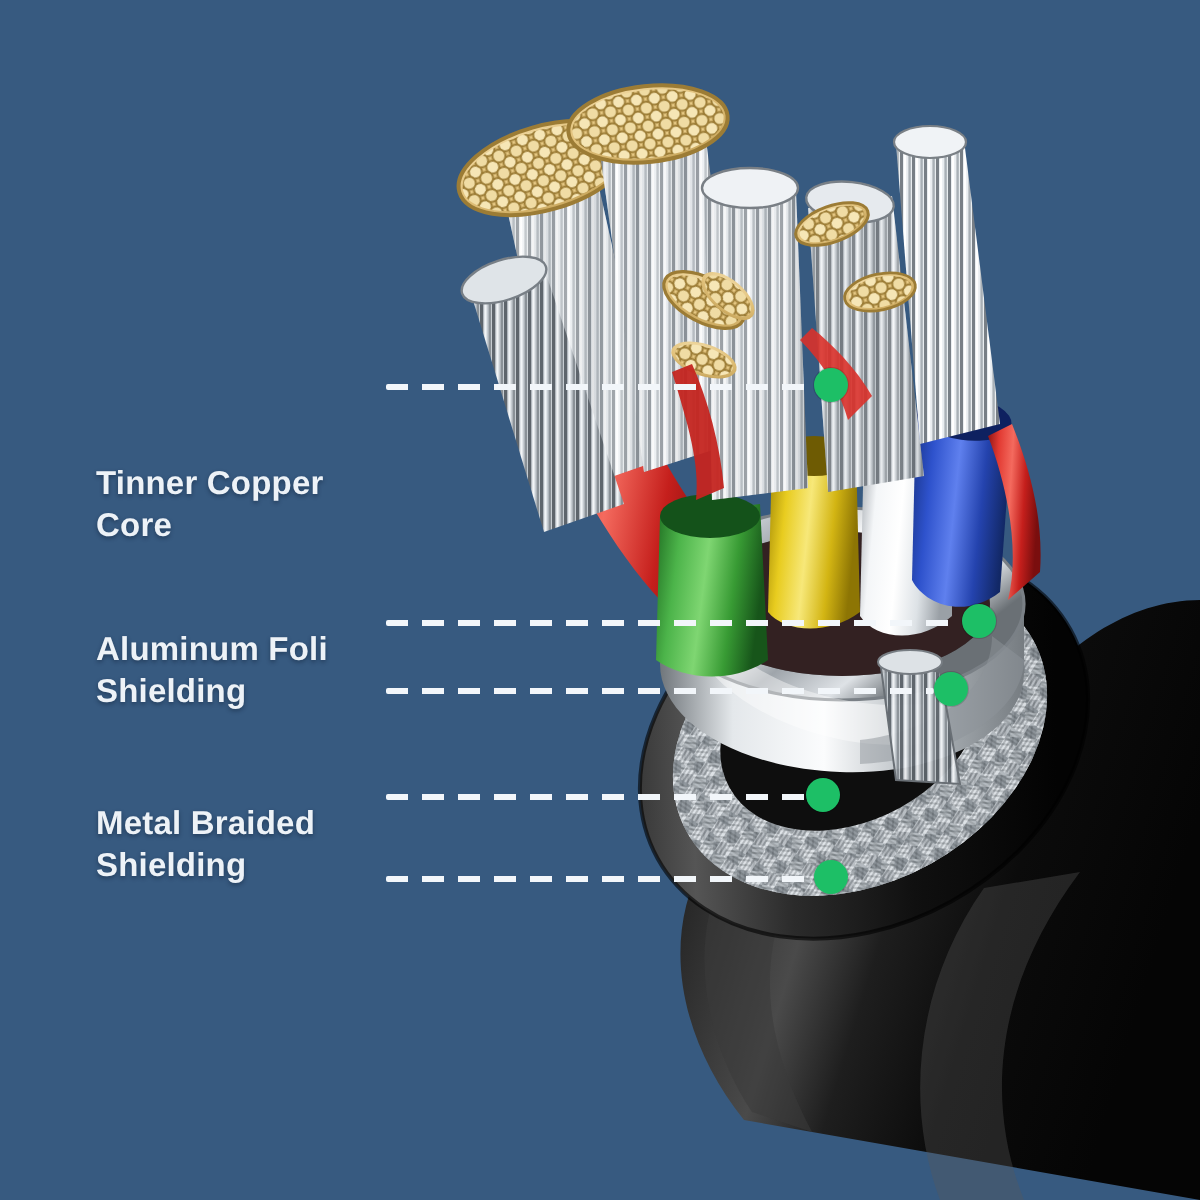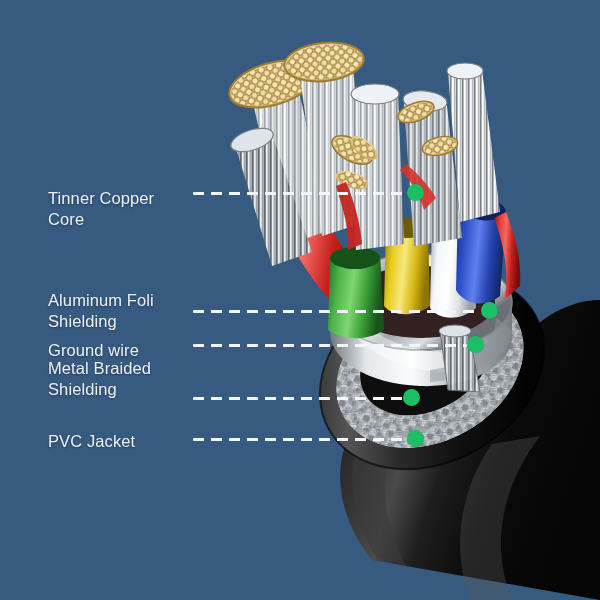--- a/index.html
+++ b/index.html
@@ -8,25 +8,26 @@
     font-family:"Liberation Sans","DejaVu Sans",sans-serif;
     background:#375A80;
   }
   #stage{position:relative;width:600px;height:600px;overflow:hidden;background:#375A80;}
 
   
   .callout-label{
     position:absolute;
     color:#EDF2F7;
     font-size:16.5px;
-    font-weight:400;
+    font-weight:700;
     line-height:21px;
     letter-spacing:.1px;
     white-space:pre-line;
     text-shadow:0 1px 2px rgba(10,25,45,.45);
+    margin-top:44px;
   }
 
   
   .leader{
     position:absolute;
     height:3px;
     background-image:repeating-linear-gradient(
         to right,
         #F2F6FA 0px,#F2F6FA 11px,
         rgba(255,255,255,0) 11px,rgba(255,255,255,0) 18px);
@@ -336,31 +337,29 @@
         <path d="M400 170 C412 182 420 196 424 210 L436 198 C428 184 416 172 406 164 Z" fill="#D9312A" opacity=".9"></path>
       </g>
     </svg>
   </div>
 
   <div class="callout-label" style="left:48px;top:188px;">Tinner Copper
 Core</div>
   <div class="leader" style="left:193px;top:192px;width:214px;"></div>
   <div class="dot" style="left:407px;top:184px;"></div>
 
-  <div class="callout-label" style="left:48px;top:290px;">Aluminum Foli
+  <div class="callout-label" style="left:48px;top:271px;">Aluminum Foli
 Shielding</div>
   <div class="leader" style="left:193px;top:310px;width:288px;"></div>
   <div class="dot" style="left:481px;top:302px;"></div>
 
-  <div class="callout-label" style="left:48px;top:340px;">Ground wire</div>
   <div class="leader" style="left:193px;top:344px;width:274px;"></div>
   <div class="dot" style="left:467px;top:336px;"></div>
 
   <div class="callout-label" style="left:48px;top:358px;">Metal Braided
 Shielding</div>
   <div class="leader" style="left:193px;top:397px;width:210px;"></div>
   <div class="dot" style="left:403px;top:389px;"></div>
 
-  <div class="callout-label" style="left:48px;top:431px;">PVC Jacket</div>
   <div class="leader" style="left:193px;top:438px;width:214px;"></div>
   <div class="dot" style="left:407px;top:430px;"></div>
 
 </div>
 
 </body></html>

